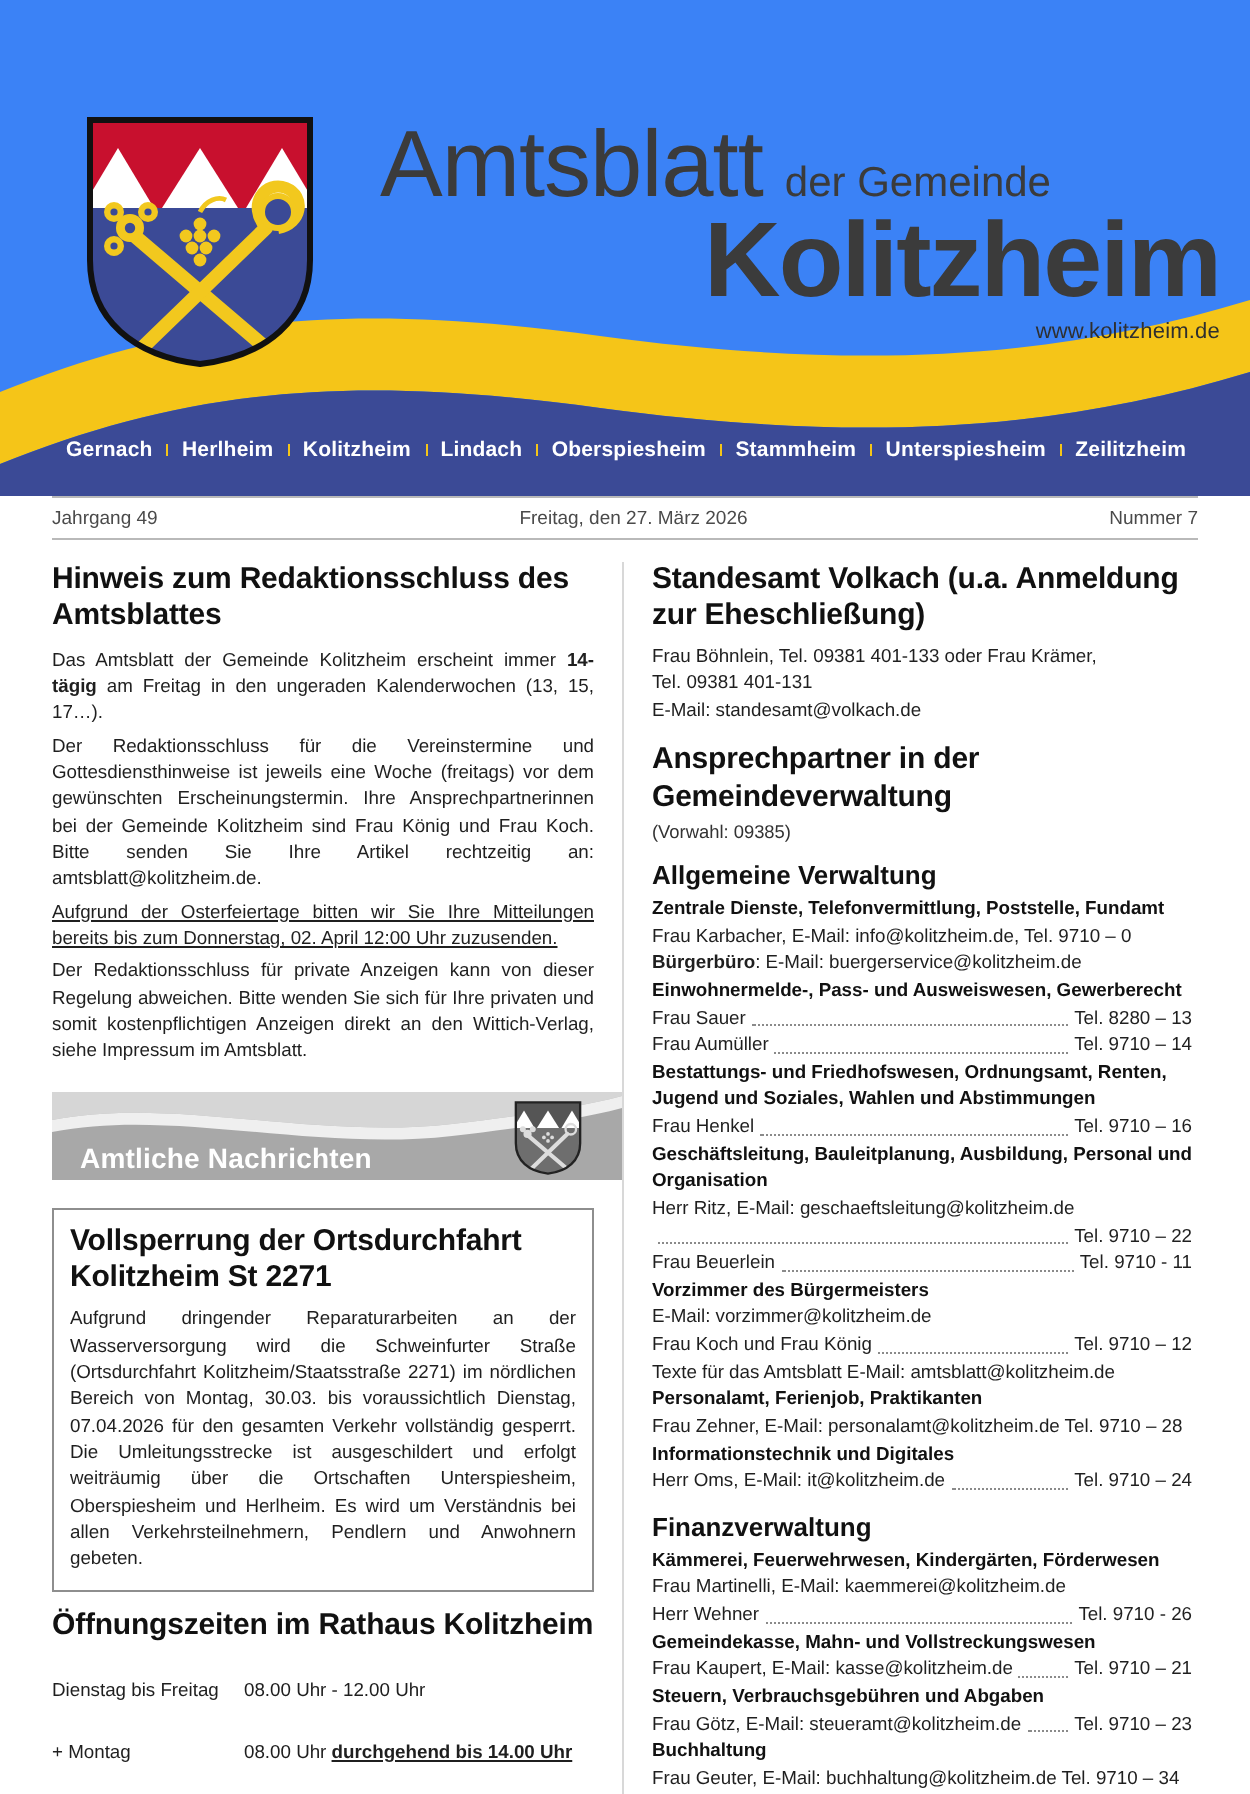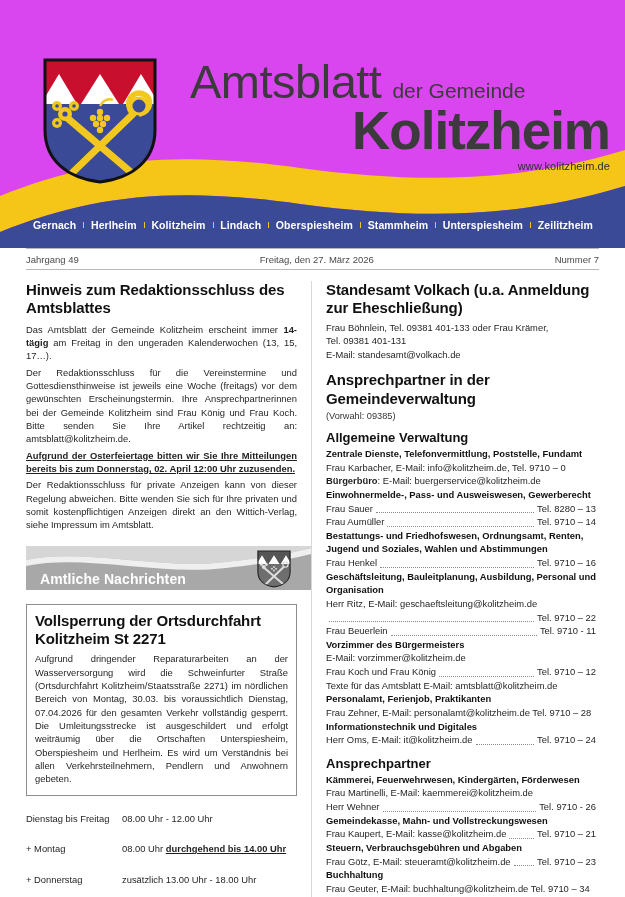--- a/index.html
+++ b/index.html
@@ -6,21 +6,21 @@
   html, body { margin:0; padding:0; }
   body {
     width:625px; height:897px;
     background:#ffffff;
     font-family:"Liberation Sans", sans-serif;
     color:#1a1a1a;
     overflow:hidden;
   }
 
   
-  .masthead { position:relative; width:625px; height:248px; overflow:hidden; background:#d946ef; }
+  .masthead { position:relative; width:625px; height:248px; overflow:hidden; background:#3b82f6; }
   .masthead svg.wave { position:absolute; left:0; top:0; width:625px; height:248px; }
   .crest-wrap { position:absolute; left:41px; top:56px; width:118px; height:130px; }
   .crest-wrap svg { width:100%; height:100%; display:block; }
 
   .title-block { position:absolute; left:190px; top:58px; width:420px; }
   .t-line1 { display:flex; align-items:baseline; }
   .t-amtsblatt {
     font-size:47px; font-weight:400; letter-spacing:-0.5px;
     color:#3b3b3b; line-height:1.0;
   }
@@ -66,21 +66,21 @@
   .col-right { padding-left:14px; border-left:1px solid #d8d8d8; }
 
   h1.sec {
     font-size:15px; font-weight:700; line-height:1.22;
     margin:0 0 5px 0; color:#111; letter-spacing:-0.1px;
   }
   .body-txt {
     font-size:9.4px; line-height:1.42; text-align:justify;
     color:#1f1f1f; margin:0 0 3px 0;
   }
-  .u-line { text-decoration:underline;font-weight:bold; }
+  .u-line { text-decoration:underline; }
   .b { font-weight:700; }
 
   
   .banner {
     position:relative; width:285px; height:48px; margin:14px 0 10px 0;
     overflow:hidden;
   }
   .banner svg { position:absolute; left:0; top:0; }
   .banner .btxt {
     position:absolute; left:14px; top:25px;
@@ -284,20 +284,21 @@
         <path d="M4,4 L114,4 L114,74 C114,104 92,122 59,126 C26,122 4,104 4,74 Z" fill="none" stroke="#222" stroke-width="4"></path>
       </svg>
       <div class="btxt">Amtliche Nachrichten</div>
     </div>
 
     <div class="boxed">
       <h1 class="sec">Vollsperrung der Ortsdurchfahrt Kolitzheim St 2271</h1>
       <p class="body-txt">Aufgrund dringender Reparaturarbeiten an der Wasserversorgung wird die Schweinfurter Straße (Ortsdurchfahrt Kolitzheim/Staatsstraße 2271) im nördlichen Bereich von Montag, 30.03. bis voraussichtlich Dienstag, 07.04.2026 für den gesamten Verkehr vollständig gesperrt. Die Umleitungsstrecke ist ausgeschildert und erfolgt weiträumig über die Ortschaften Unterspiesheim, Oberspiesheim und Herlheim. Es wird um Verständnis bei allen Verkehrsteilnehmern, Pendlern und Anwohnern gebeten.</p>
     </div>
 
+    <h1 class="sec">Öffnungszeiten im Rathaus Kolitzheim</h1>
     <div class="hours" id="hours-table">
         <div class="row">
           <span class="c1">Dienstag bis Freitag</span>
           <span class="c2">08.00 Uhr - 12.00 Uhr</span>
         </div>
         <div class="row">
           <span class="c1">+ Montag</span>
           <span class="c2">08.00 Uhr <span class="b u-line">durchgehend bis 14.00 Uhr</span></span>
         </div>
         <div class="row">
@@ -367,21 +368,21 @@
         <p class="r-bold">Personalamt, Ferienjob, Praktikanten</p>
         <p class="r-line">Frau Zehner, E-Mail: personalamt@kolitzheim.de Tel. 9710 – 28</p>
         <p class="r-bold">Informationstechnik und Digitales</p>
         <div class="lead">
           <span class="nm">Herr Oms, E-Mail: it@kolitzheim.de</span>
           <span class="dots"></span>
           <span class="tel">Tel. 9710 – 24</span>
         </div>
       </div>
 
-    <h2 class="rgroup">Ansprechpartner</h2>
+    <h2 class="rgroup">Finanzverwaltung</h2>
     <div id="finanz-list">
         <p class="r-bold">Kämmerei, Feuerwehrwesen, Kindergärten, Förderwesen</p>
         <p class="r-line">Frau Martinelli, E-Mail: kaemmerei@kolitzheim.de</p>
         <div class="lead">
           <span class="nm">Herr Wehner</span>
           <span class="dots"></span>
           <span class="tel">Tel. 9710 - 26</span>
         </div>
         <p class="r-bold">Gemeindekasse, Mahn- und Vollstreckungswesen</p>
         <div class="lead">

